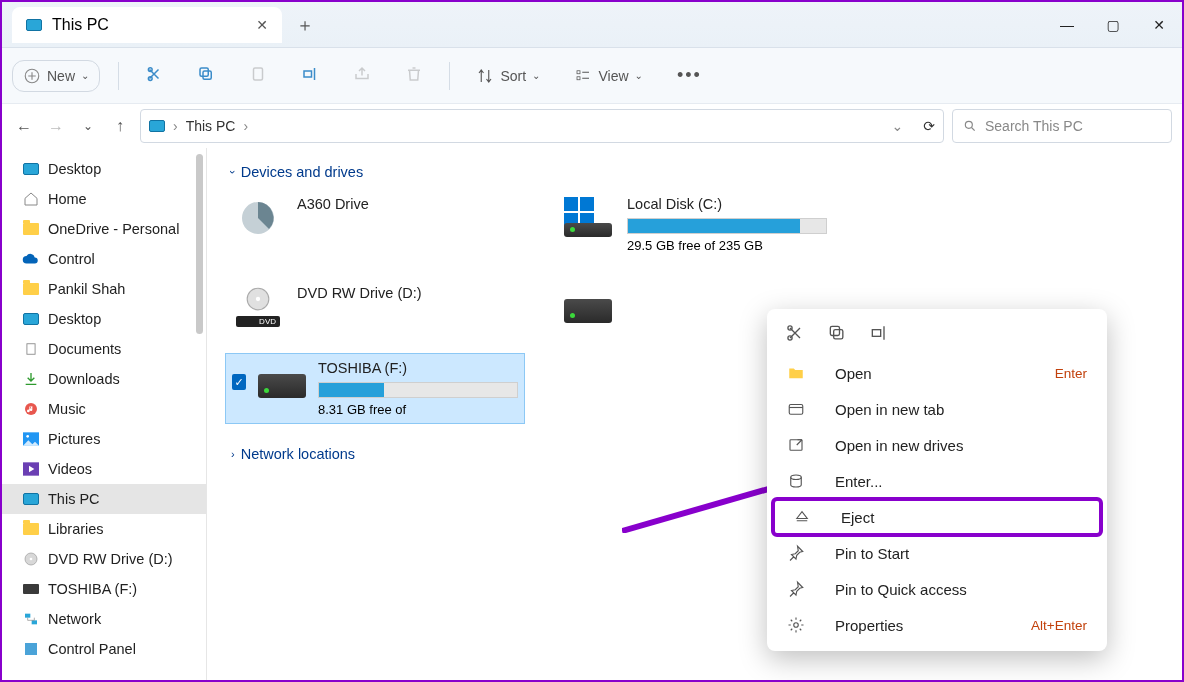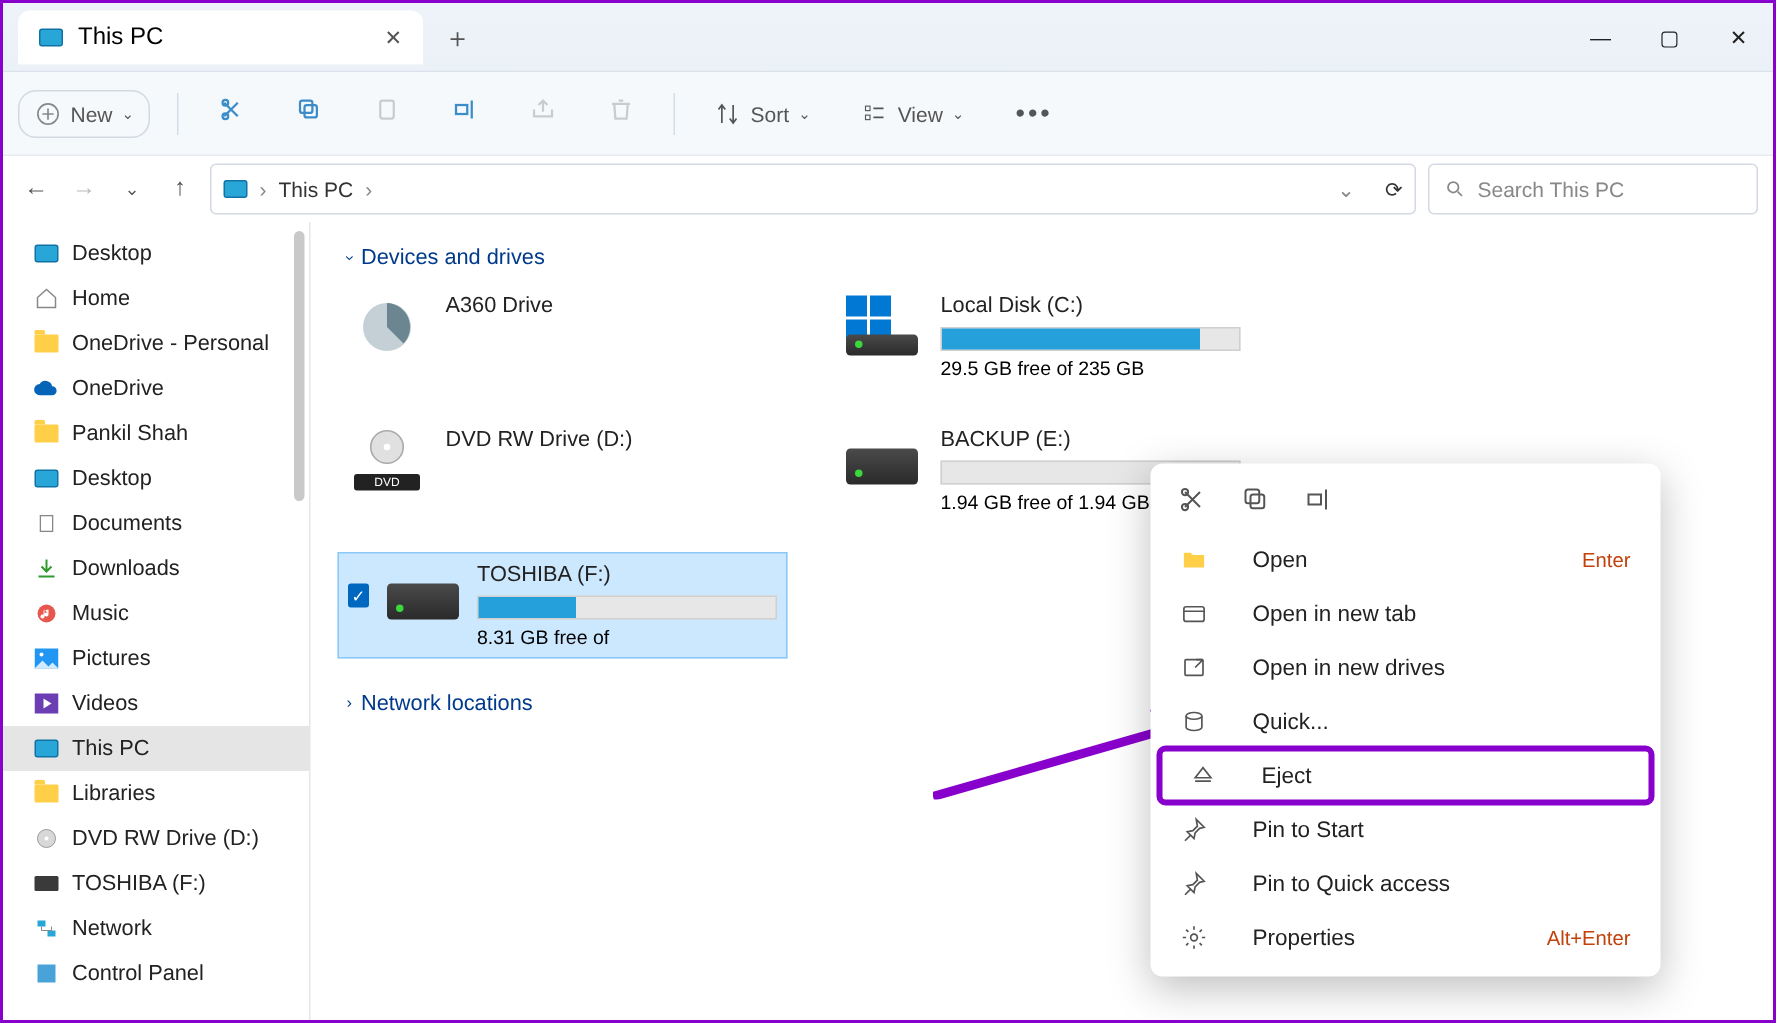--- a/index.html
+++ b/index.html
@@ -179,21 +179,21 @@
             <span class="foldericon"></span>
           </span>
           <span>OneDrive - Personal</span>
         </div>
         <div class="sideitem">
           <span class="ic">
             <svg width="18" height="14" viewBox="0 0 24 16">
               <path d="M6 14a5 5 0 010-10 6 6 0 0111 2 4 4 0 010 8z" fill="#0364b8"></path>
             </svg>
           </span>
-          <span>OneDrive</span>
+          <span>Control</span>
         </div>
         <div class="sideitem">
           <span class="ic">
             <span class="foldericon"></span>
           </span>
           <span>Pankil Shah</span>
         </div>
         <div class="sideitem">
           <span class="ic">
             <span class="monicon"></span>
@@ -327,37 +327,30 @@
               <div class="barfill" style="width:87%"></div>
             </div>
             <div class="dfree">29.5 GB free of 235 GB</div>
           </div>
         </div>
         <div class="drive">
           <div class="dicon">
             <div style="text-align:center;"><svg width="34" height="26" viewBox="0 0 24 24">
                 <circle cx="12" cy="12" r="10" fill="#e0e0e0" stroke="#aaa"></circle>
                 <circle cx="12" cy="12" r="2" fill="#fff"></circle>
-              </svg><div style="background:#222;color:#fff;font-size:8px;padding:1px 4px;width:44px;border-radius:2px;">DVD</div></div>
+              </svg><div style="background:#222;color:#fff;font-size:8px;padding:1px 4px;width:44px;border-radius:2px;text-align:right;">DVD</div></div>
           </div>
           <div class="dinfo">
             <div class="dname">DVD RW Drive (D:)</div>
             <div class="dfree"></div>
           </div>
         </div>
         <div class="drive">
           <div class="dicon">
             <div class="hddicon" style="width:48px;height:24px;margin-top:10px;"></div>
-          </div>
-          <div class="dinfo">
-            <div class="dname">BACKUP (E:)</div>
-            <div class="bar">
-              <div class="barfill" style="width:0%"></div>
-            </div>
-            <div class="dfree">1.94 GB free of 1.94 GB</div>
           </div>
         </div>
         <div class="drive selected">
           <div class="checkbox">✓</div>
           <div class="dicon">
             <div class="hddicon" style="width:48px;height:24px;margin-top:10px;"></div>
           </div>
           <div class="dinfo">
             <div class="dname">TOSHIBA (F:)</div>
             <div class="bar">
@@ -427,21 +420,21 @@
         </span>
         <span>Open in new drives</span>
       </div>
       <div class="ctxrow">
         <span class="cico">
           <svg width="18" height="18" viewBox="0 0 24 24">
             <ellipse cx="12" cy="7" rx="7" ry="3" stroke="#555" stroke-width="1.5" fill="none"></ellipse>
             <path d="M5 7v10a7 3 0 0014 0V7" stroke="#555" stroke-width="1.5" fill="none"></path>
           </svg>
         </span>
-        <span>Quick...</span>
+        <span>Enter...</span>
       </div>
       <div class="ctxrow hl">
         <span class="cico">
           <svg width="18" height="18" viewBox="0 0 24 24">
             <path d="M5 14L12 5l7 9zM5 17h14" stroke="#555" stroke-width="1.5" fill="none"></path>
           </svg>
         </span>
         <span>Eject</span>
       </div>
       <div class="ctxrow">

